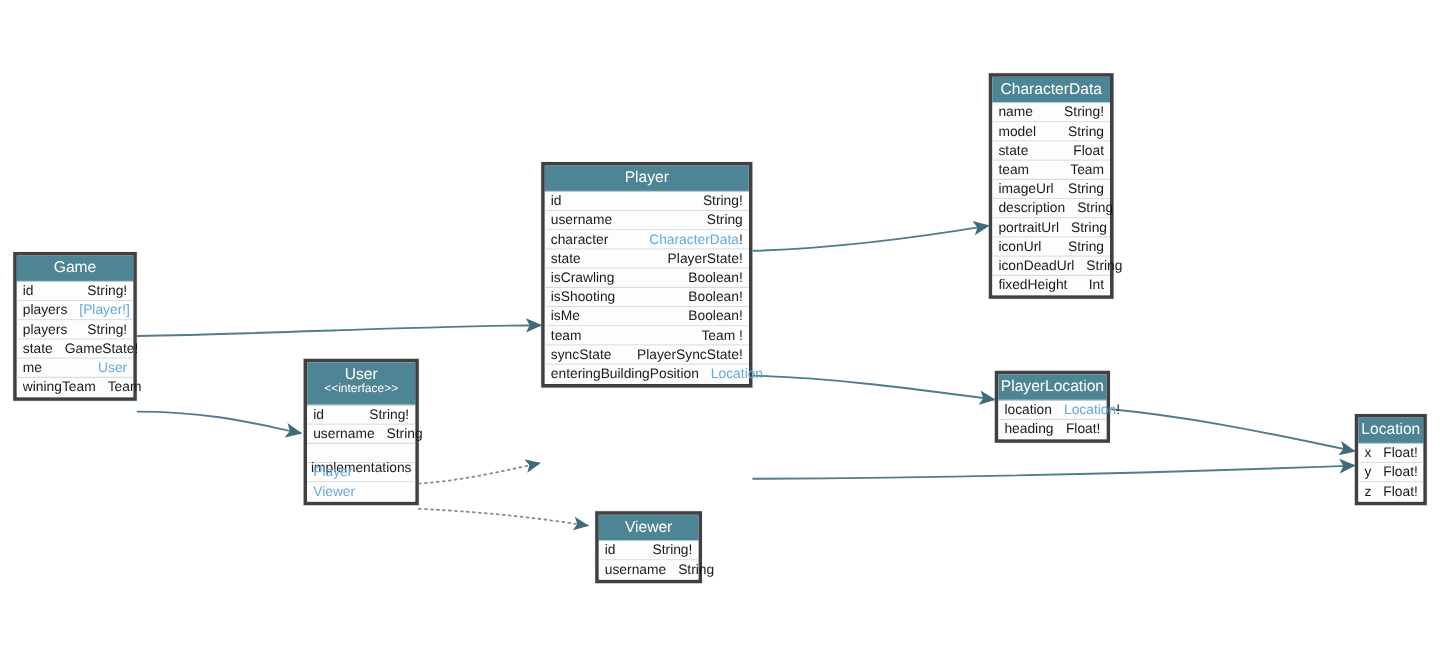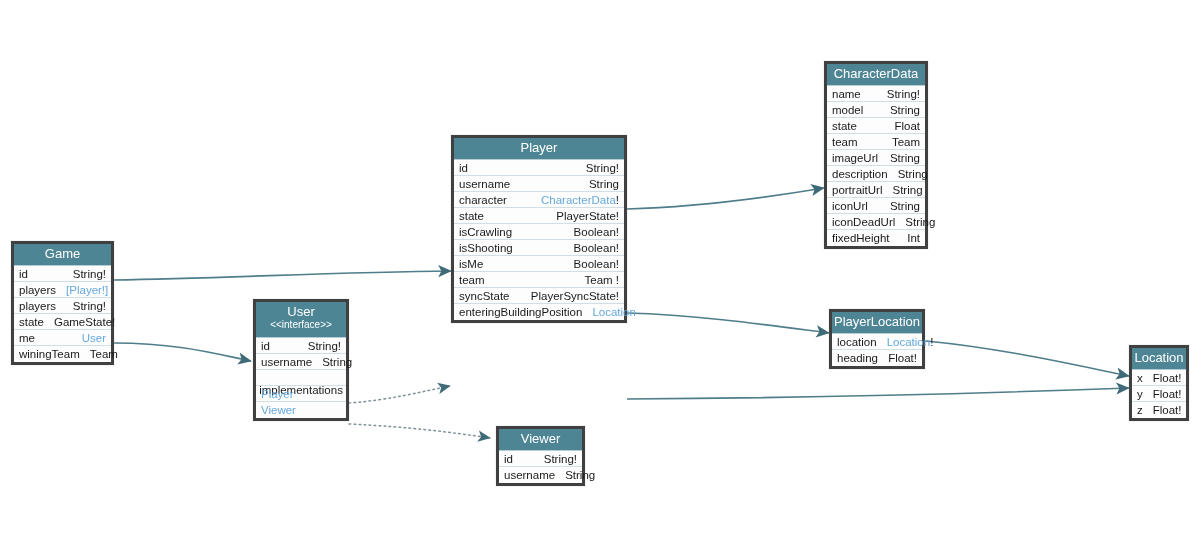--- a/index.html
+++ b/index.html
@@ -104,21 +104,21 @@
 
     <path d="M627,399 C 830,398 1020,392 1129,388" fill="none" stroke="#4f7d8a" stroke-width="1.6" marker-end="url(#arw)"></path>
 
     <path d="M926,341 C 1000,348 1070,364 1129,376" fill="none" stroke="#4f7d8a" stroke-width="1.6" marker-end="url(#arw)"></path>
 
     <path d="M349,403 C 390,400 420,392 450,386" fill="none" stroke="#7d8f95" stroke-width="1.5" stroke-dasharray="1.6 3.4" stroke-linecap="round" marker-end="url(#arwd)"></path>
 
     <path d="M349,424 C 410,427 450,432 490,438" fill="none" stroke="#7d8f95" stroke-width="1.5" stroke-dasharray="1.6 3.4" stroke-linecap="round" marker-end="url(#arwd)"></path>
   </svg>
 
-  <div class="entity" style="left:11px; top:241px; width:103px;">
+  <div class="entity" style="left:11px; top:210px; width:103px;">
     <div class="ehead">Game</div>
     <div class="erow">
       <span class="fname">id</span>
       <span class="ftype">String!</span>
     </div>
     <div class="erow">
       <span class="fname">players</span>
       <span class="ftype link">[Player!]</span>
     </div>
     <div class="erow">

